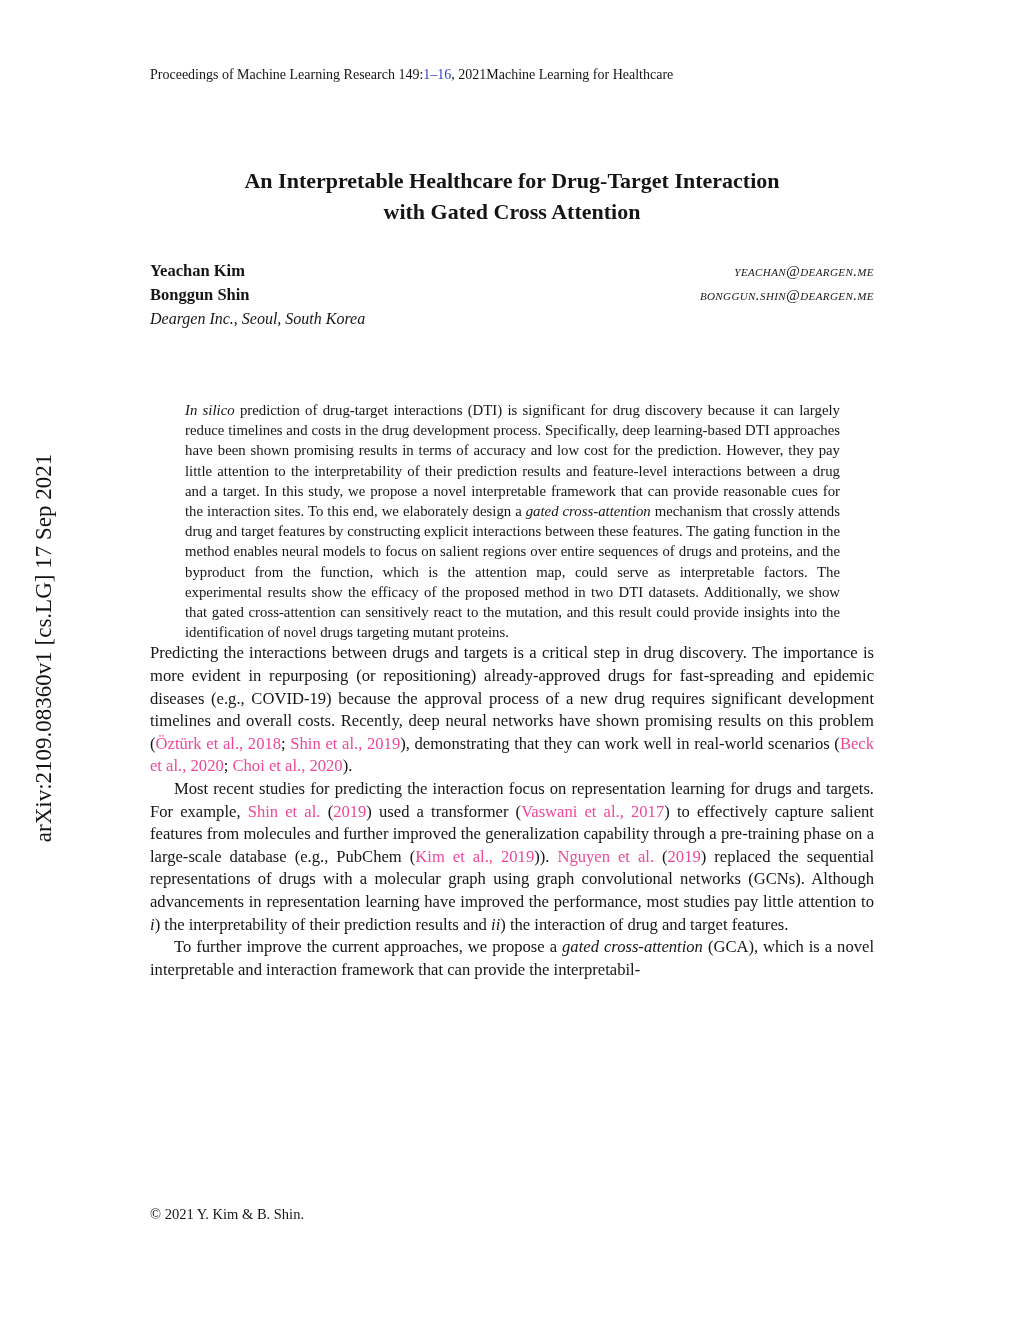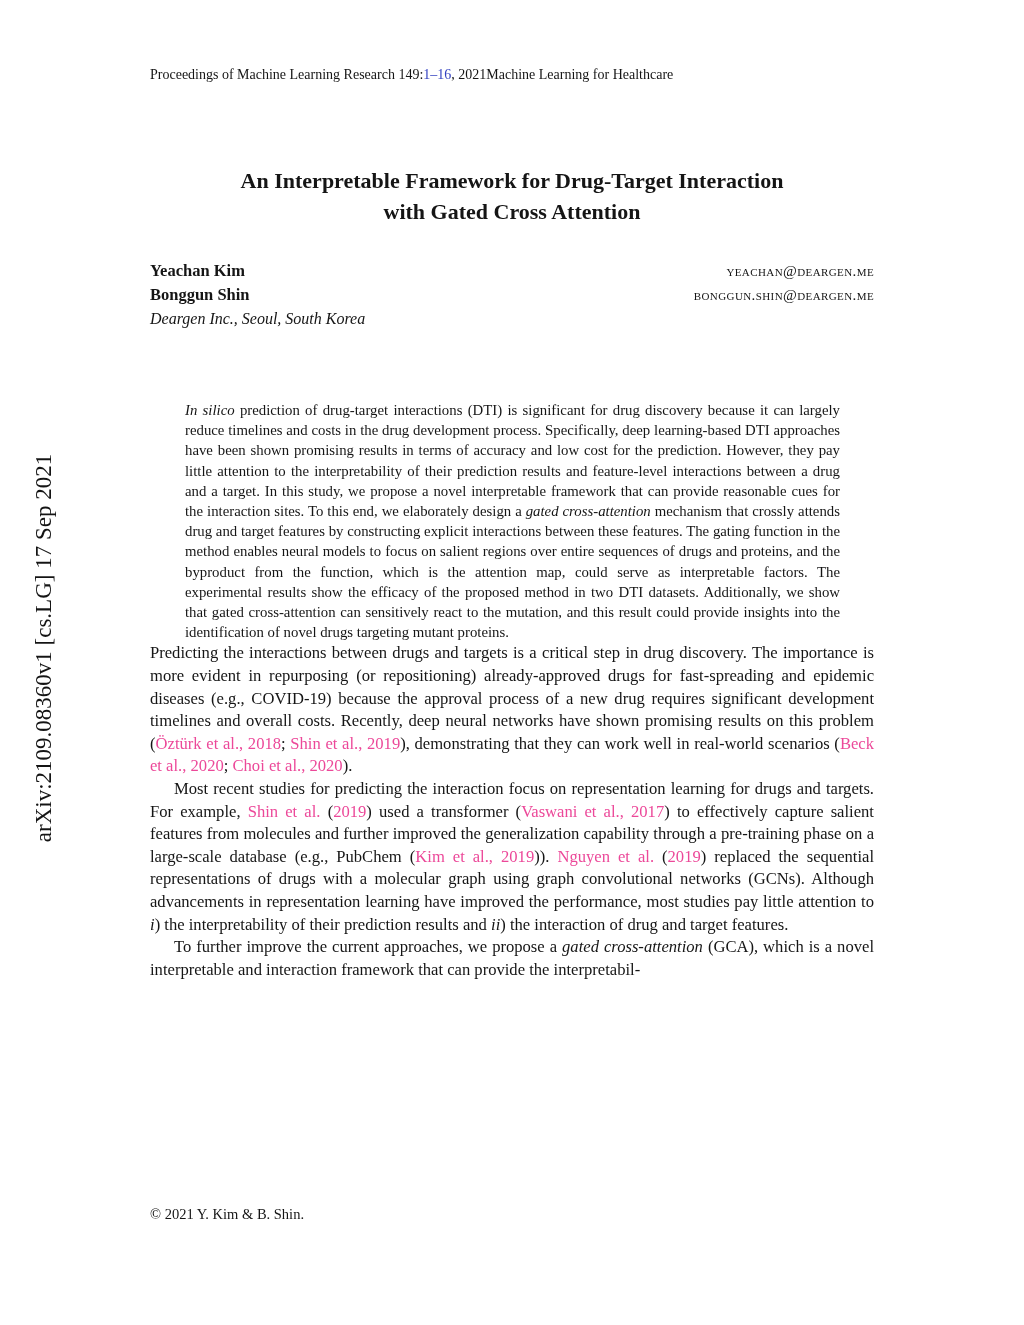--- a/index.html
+++ b/index.html
@@ -20,21 +20,21 @@
     font-size: 14px; line-height: 18px;
   }
   .header-pages-link { color: #3240c0; text-decoration: none; cursor: pointer; }
   .content { position: absolute; top: 165px; left: 150px; width: 724px; }
   .title-line {
     font-weight: bold; font-size: 22px; line-height: 31px; text-align: center;
   }
   .author-block { margin-top: 32px; }
   .author-row { display: flex; justify-content: space-between; align-items: baseline; line-height: 23px; }
   .author-name { font-weight: bold; font-size: 16.5px; }
-  .author-email { font-variant: small-caps; font-size: 15px; letter-spacing: 0.4px; cursor: pointer; }
+  .author-email { font-variant: small-caps; font-size: 15px; letter-spacing: 0.4px; cursor: pointer; font-style: italic; }
   .affiliation { font-style: italic; font-size: 16px; line-height: 23px; }
   .abstract-section { margin-top: 70px; }
   .abstract-heading { text-align: center; font-weight: bold; font-size: 17px; margin-bottom: 9px; }
   .abstract-body {
     margin: 0 34px 0 35px;
     font-size: 14.8px; line-height: 20.2px;
     text-align: justify;
   }
   .section-heading { font-size: 18.5px; font-weight: bold; margin: 30px 0 14px 0; }
   .body-par { margin: 0; font-size: 16.6px; line-height: 22.6px; text-align: justify; }
@@ -56,21 +56,21 @@
 
   <div class="running-header">
     <div>
       <span>Proceedings of Machine Learning Research 149:</span><a class="header-pages-link">1–16</a><span>, 2021</span>
     </div>
     <div>Machine Learning for Healthcare</div>
   </div>
 
   <div class="content">
 
-    <div class="title-line">An Interpretable Framework for Drug-Target Interaction</div>
+    <div class="title-line">An Interpretable Healthcare for Drug-Target Interaction</div>
     <div class="title-line">with Gated Cross Attention</div>
 
     <div class="author-block">
       <div class="author-row">
         <span class="author-name">Yeachan Kim</span>
         <span class="author-email">yeachan@deargen.me</span>
       </div>
       <div class="author-row">
         <span class="author-name">Bonggun Shin</span>
         <span class="author-email">bonggun.shin@deargen.me</span>

